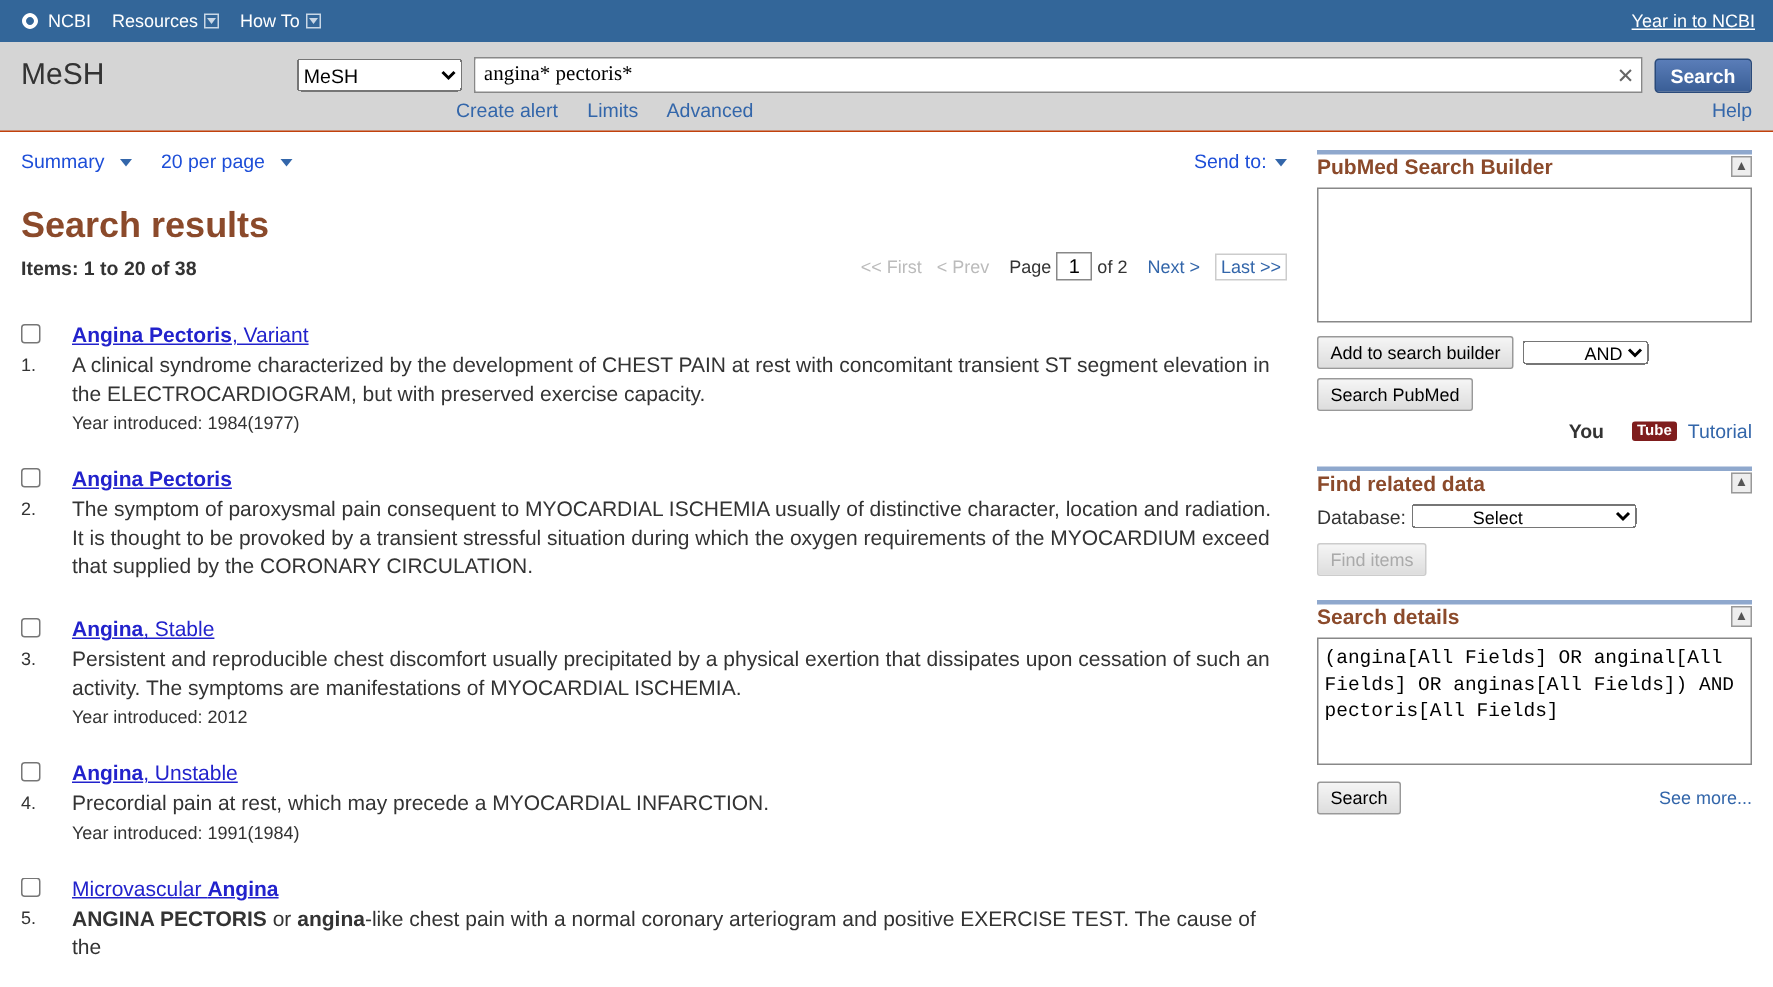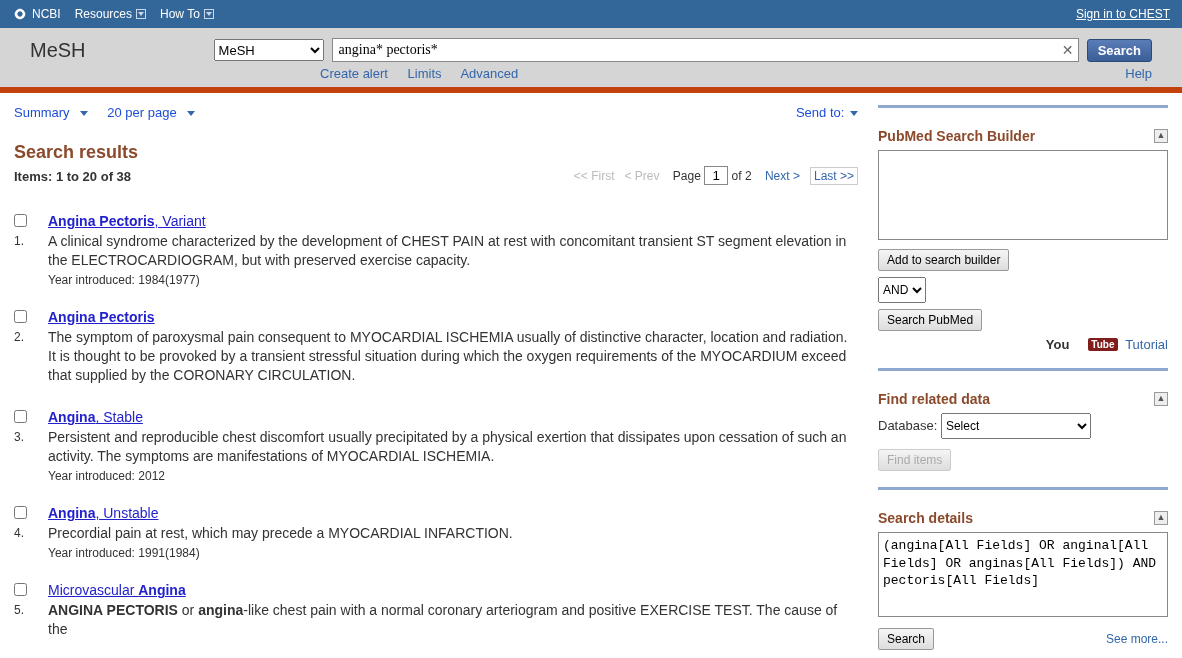--- a/index.html
+++ b/index.html
@@ -10,70 +10,70 @@
   .topbar { background: #336699; color: #fff; height: 28px; display: flex; align-items: center; justify-content: space-between; padding: 0 12px; font-size: 12px; }
   .topbar-left { display: flex; align-items: center; gap: 14px; }
   .ncbi-logo { display: flex; align-items: center; gap: 4px; color: #fff; }
   .ncbi-logo svg { width: 16px; height: 16px; }
   .top-menu { display: flex; align-items: center; gap: 4px; cursor: pointer; }
   .top-dd { display:inline-block; border: 1px solid #c9d7e6; width:10px; height:10px; position:relative; }
   .top-dd::after { content:""; position:absolute; left:1px; top:2px; border-left:3px solid transparent; border-right:3px solid transparent; border-top:4px solid #c9d7e6;}
   .signin { color: #fff; text-decoration: underline; }
 
   
-  .searchbar { background: #d5d5d5; padding: 10px 30px 6px; border-bottom: 6px solid #c2410c;}
+  .searchbar { background: #d5d5d5; padding: 10px 14px 6px; border-bottom: 1px solid #c2410c;}
   .search-row { display: flex; align-items: center; gap: 8px; }
   .mesh-title { font-size: 20px; color: #333; margin-right: 120px; font-weight: normal;}
   select.db { height: 22px; font-size: 13px; width: 110px; }
   .search-input-wrap { flex: 1; display: flex; align-items: center; background: #fff; border: 1px solid #888; height: 24px; }
   .search-input-wrap input { flex: 1; border: 0; outline: 0; padding: 2px 6px; font-size: 14px; height: 20px; font-family: Liberation Serif, serif;}
   .clear-x { width: 20px; text-align: center; color: #666; cursor: pointer; font-size: 14px;}
   .search-btn { background: linear-gradient(#5a7db8,#3a5e96); color: #fff; border: 1px solid #2a4a7a; border-radius: 3px; padding: 3px 10px; font-size: 13px; cursor: pointer; font-weight:bold;}
   .sub-row { margin-left: 290px; margin-top: 4px; display:flex; justify-content:space-between;}
   .sub-links a { color: #3366aa; font-size: 13px; margin-right: 16px; }
   .help { color:#3366aa; font-size:13px;}
 
   
   .main { display: flex; padding: 12px 14px; gap: 20px; }
   .left { flex: 1; min-width: 0;}
   .right { width: 290px; flex-shrink: 0;}
 
   .toolbar { display: flex; justify-content: space-between; color: #1d4ed8; font-size: 13px; margin-bottom: 6px;}
   .tool-left span { cursor: pointer; margin-right: 8px; }
   .arrow-down { display:inline-block; width:0;height:0;border-left:4px solid transparent;border-right:4px solid transparent;border-top:5px solid #3366aa; vertical-align:middle; margin-left:2px;}
 
-  h2.results { color: #8b4a2b; font-size: 18px; font-weight: bold; margin: 22px 0 6px;}
+  h2.results { color: #8b4a2b; font-size: 24px; font-weight: bold; margin: 22px 0 6px;}
   .count { font-weight: bold; margin-bottom: 4px;}
   .pager { text-align: right; font-size: 12px; margin-top:-22px;}
   .pager .disabled { color: #bbb; }
   .pager input { width: 24px; text-align: center; border:1px solid #888; padding:1px 0;}
   .pager a { color:#3366aa;}
   .pager .last-border{ border:1px solid #ccc; padding:1px 3px;}
 
   .results-list { margin-top: 28px; }
   .item { display: flex; gap: 10px; margin-bottom: 22px; }
   .item-cb { width: 14px; padding-top:1px;}
   .item-cb input { margin:0; }
   .item-body { flex: 1; }
   .item-title { color: #2222cc; text-decoration: underline; font-size: 14px;}
   .item-title b { font-weight: bold; }
   .item-desc { font-size: 14px; margin: 3px 0; line-height: 1.35; color:#333;}
   .item-desc b{font-weight:bold;}
   .item-year { font-size: 12px; color: #333;}
 
   
   .panel { margin-bottom: 16px; }
-  .panel-hdr { border-top: 3px solid #8fa8cd; padding-top:20px; display:flex; justify-content:space-between; align-items:center;}
+  .panel-hdr { border-top: 3px solid #8fa8cd; padding-top:0; display:flex; justify-content:space-between; align-items:center;}
   .panel-title { color: #8b4a2b; font-weight: bold; font-size: 14px;}
   .collapse-btn { width:14px; height:14px; border:1px solid #999; background:#eee; font-size:9px; text-align:center; line-height:11px; cursor:pointer; color:#555;}
   textarea.builder { width: 100%; height: 90px; border: 1px solid #888; margin-top:6px; resize:none; font-family:monospace; font-size:12px; padding:4px;}
-  .panel-actions { margin-top: 6px; display:flex; gap:6px; align-items:flex-start;flex-direction:column;}
+  .panel-actions { margin-top: 6px; display:flex; gap:6px; align-items:center;}
   button.grey { background: linear-gradient(#f5f5f5,#ddd); border:1px solid #999; padding: 3px 8px; font-size:12px; cursor:pointer; border-radius:2px;}
   button.grey.disabled{ color:#aaa; border-color:#ccc; cursor:default;}
-  select.small{ font-size:12px; height:26px;}
+  select.small{ font-size:12px; height:16px;padding-left:36px;}
   .yt-line{ text-align:right; margin-top:6px; font-size:13px;}
   .yt-line .yt{ display:inline-flex; align-items:center; gap:19px;}
   .yt .you{color:#333; font-weight:bold; font-size:13px;}
   .yt .tube{ background:#7f1d1d; color:#fff; font-weight:bold; font-size:10px; padding:1px 3px; border-radius:2px;}
   .yt-line a{ color:#3366aa; margin-left:4px;}
   textarea.details { width:100%; height:85px; border:1px solid #888; font-family:"Courier New",monospace; font-size:13px; padding:4px; margin-top:6px; line-height:1.35; resize:none; overflow:auto;}
   .seemore { text-align:right; font-size:12px;}
   .seemore a{ color:#3366aa;}
 </style>
 </head>
@@ -89,21 +89,21 @@
     </a>
     <span class="top-menu">
         <span>Resources</span> 
         <span class="top-dd"></span>
       </span>
     <span class="top-menu">
         <span>How To</span> 
         <span class="top-dd"></span>
       </span>
   </div>
-  <a class="signin" href="#">Sign in to CHEST</a>
+  <a class="signin" href="#">Year in to NCBI</a>
 </div>
 
 <div class="searchbar">
   <div class="search-row">
     <span class="mesh-title">MeSH</span>
     <select class="db">
       <option>MeSH</option>
     </select>
     <div class="search-input-wrap">
       <input type="text" value="angina* pectoris*" style="">

